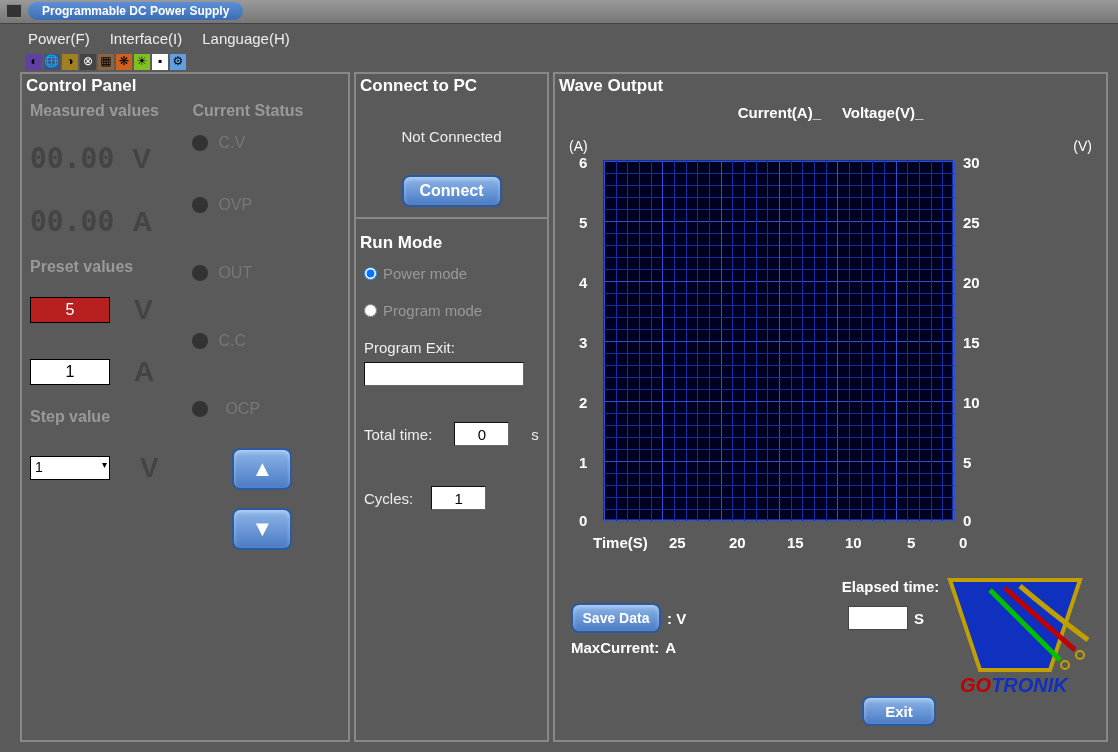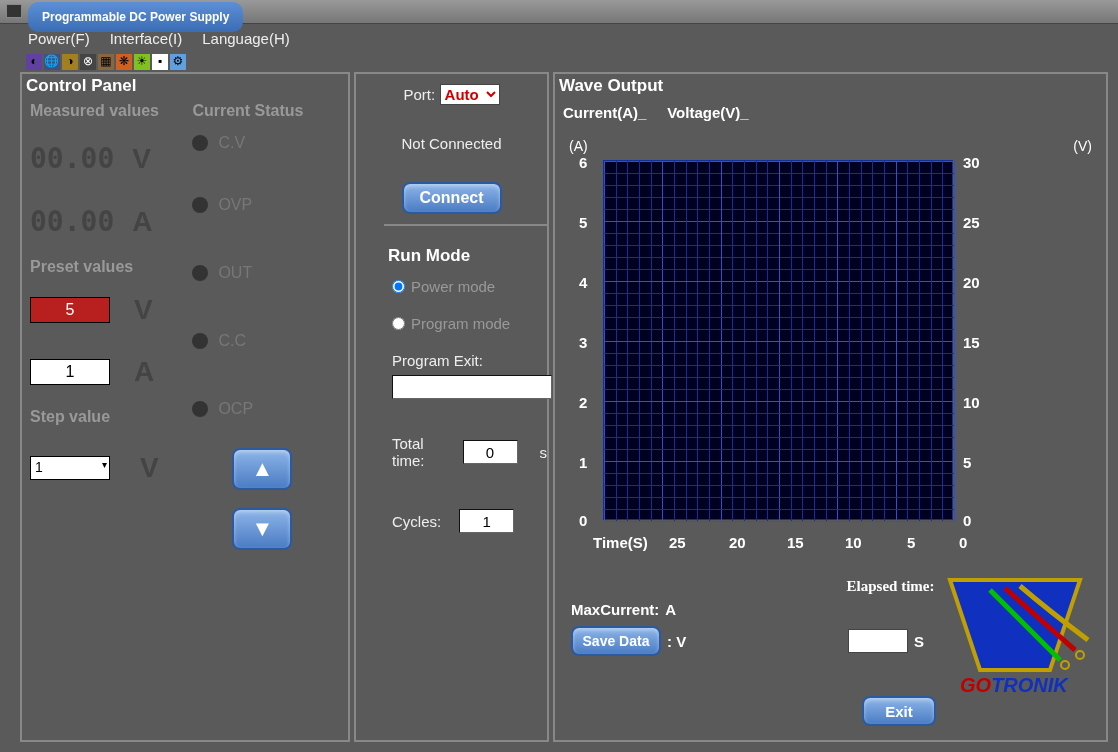--- a/index.html
+++ b/index.html
@@ -1,19 +1,19 @@
 <!DOCTYPE html>
 <html><head>
 <meta charset="utf-8">
 <style>
 * { box-sizing: border-box; margin: 0; padding: 0; font-family: Arial, sans-serif; }
 body { background: #5a5a5a; width: 1118px; height: 752px; overflow: hidden; position: relative; }
 
 .titlebar { background: linear-gradient(#999,#777); height: 24px; border-bottom: 1px solid #444; position: relative;}
-.title-pill { position:absolute; left:28px; top:2px; background: linear-gradient(#5d8fd6,#3a6db3); color:#fff; font-size:12px; padding:8px 14px; border-radius:10px; font-weight:bold;}
+.title-pill { position:absolute; left:28px; top:2px; background: linear-gradient(#5d8fd6,#3a6db3); color:#fff; font-size:12px; padding:2px 14px; border-radius:10px; font-weight:bold;}
 
 .menubar { background:#5a5a5a; height:28px; display:flex; align-items:center; gap:20px; padding-left:28px; color:#eee; font-size:15px;}
 .menubar span{ cursor:pointer;}
 
 .toolbar{ background:#5a5a5a; height:20px; display:flex; align-items:center; gap:2px; padding-left:26px;}
 .toolbar span{ width:16px; height:16px; display:inline-block; font-size:12px; text-align:center;}
 
 .content{ display:flex; position:absolute; top:72px; left:20px; right:10px; bottom:10px; gap:4px;}
 
 .panel{ background:#5a5a5a; border:2px solid #888; position:relative;}
@@ -34,30 +34,30 @@
 .bluebtn{ background:linear-gradient(#8db5e8,#4a7bc4); border:2px solid #2a5aa0; border-radius:8px; color:#fff; font-weight:bold; text-align:center; display:flex; align-items:center; justify-content:center; cursor:pointer; box-shadow:inset 0 2px 4px rgba(255,255,255,0.4);}
 .arrowbtn{ width:60px; height:42px; font-size:22px;}
 .offon{ width:70px; height:36px; font-size:16px;}
 
 
 .mp{ width:195px;}
 .mp-label{ color:#eee; font-size:15px;}
 .mp select{ background:#fff; color:#c00; font-weight:bold; font-size:15px; border:1px solid #444; width:60px;}
 .mp .nc{ color:#eee; font-size:15px; text-align:center;}
 .connectbtn{ width:100px; height:32px; font-size:16px;}
-.mp .sect2{ border-top:2px solid #888; margin-top:10px; padding-top:18px;margin-left:28px;}
+.mp .sect2{ border-top:2px solid #888; margin-top:10px; padding-top:12px;}
 .radio-row{ display:flex; align-items:center; gap:6px; color:#999; font-size:15px; margin:10px 0 10px 8px;}
 .radio-row input{ }
 .textfield{ background:#fff; border:1px inset #666; width:160px; height:24px; font-size:14px; padding:2px;}
 .numfield{ background:#fff; border:1px inset #666; width:55px; height:24px; text-align:center; font-size:15px;}
 
 
 .rp{ flex:1;}
 .chart-area{ position:relative; margin:4px 8px;}
-.legend{ color:#fff; font-size:15px; font-weight:bold; text-align:left;}
+.legend{ color:#fff; font-size:15px; font-weight:bold; text-align:center;}
 .axis-lbl{ color:#fff; font-size:14px; position:absolute;}
 .grid{ position:absolute; background:#000020; border:1px solid #1030a0;}
 .gline{ position:absolute; background:#1030a0;}
 .gline.major{ background:#3050d0;}
 .tick{ color:#fff; font-size:15px; font-weight:bold; position:absolute;}
 .below{ color:#fff; font-size:15px; font-weight:bold;}
 .savebtn{ width:90px; height:30px; font-size:14px;}
 .exitbtn{ width:74px; height:30px; font-size:15px;}
 .elapsedbox{ width:60px; height:24px; background:#fff; border:1px solid #444;}
 
@@ -130,41 +130,38 @@
             <span class="stlabel">OVP</span>
           </div>
       <div style="margin-top:50px; display:flex; align-items:center;">
             <span class="dot"></span>
             <span class="stlabel">OUT</span>
           </div>
       <div style="margin-top:50px; display:flex; align-items:center;">
             <span class="dot"></span>
             <span class="stlabel">C.C</span>
           </div>
-      <div style="margin-top:50px; display:flex; align-items:center;">
+      <div style="margin-top:50px; display:flex; align-items:center;gap:7px;">
             <span class="dot"></span>
             <span class="stlabel">OCP</span>
           </div>
       <div style="margin-top:30px; margin-left:40px;">
         <div class="bluebtn arrowbtn">
               <span>▲</span>
             </div>
         <div class="bluebtn arrowbtn" style="margin-top:18px;">
               <span>▼</span>
             </div>
       </div>
     </div>
   </div>
 </div>
 
 <div class="panel mp">
-  <div style="text-align:center; margin-top:10px;">
-    <span class="mp-label">Port:</span>
-    <select><option>Auto</option></select>
-  </div>
+  <div class="panel-title">Connect to PC</div>
   <div class="nc" style="margin-top:30px;">Not Connected</div>
   <div style="display:flex; justify-content:center; margin-top:30px;">
     <div class="bluebtn connectbtn">Connect</div>
   </div>
   <div class="sect2">
     <div class="panel-title">Run Mode</div>
     <div class="radio-row">
           <input type="radio" checked="" style="">
           <span>Power mode</span>
         </div>
@@ -281,32 +278,32 @@
     <div class="tick" style="top:430px; left:30px;">Time(S)</div>
     <div class="tick" style="top:430px; left:106px;">25</div>
     <div class="tick" style="top:430px; left:166px;">20</div>
     <div class="tick" style="top:430px; left:224px;">15</div>
     <div class="tick" style="top:430px; left:282px;">10</div>
     <div class="tick" style="top:430px; left:344px;">5</div>
     <div class="tick" style="top:430px; left:396px;">0</div>
   </div>
 
   <div style="padding:0 16px;">
-    <div class="below" style="text-align:center; margin-left:120px;font-family:Liberation Serif, serif;">Elapsed time:</div>
-    <div style="display:flex; align-items:center; margin-top:6px; gap:6px;">
-      <span class="below">MaxCurrent:</span>
-      <span class="below">A</span>
-    </div>
+    <div class="below" style="text-align:center; margin-left:120px;">Elapsed time:</div>
     <div style="display:flex; align-items:center; margin-top:8px; gap:6px;">
       <div class="bluebtn savebtn">Save Data</div>
       <span class="below">: V</span>
       <div style="flex:1"></div>
       <input class="elapsedbox" value="" style="">
       <span class="below">S</span>
       <div style="width:160px;"></div>
+    </div>
+    <div style="display:flex; align-items:center; margin-top:6px; gap:6px;">
+      <span class="below">MaxCurrent:</span>
+      <span class="below">A</span>
     </div>
     <div style="position:absolute; bottom:14px; right:170px;">
       <div class="bluebtn exitbtn">Exit</div>
     </div>
   </div>
 
   <svg class="logo" viewBox="0 0 170 130">
     <polygon points="20,10 150,10 120,100 50,100" fill="#1030c0" stroke="#c0a000" stroke-width="4"></polygon>
     <path d="M 60 20 Q 90 50 130 90" stroke="#00c000" stroke-width="5" fill="none"></path>
     <path d="M 75 18 Q 105 45 145 80" stroke="#c00000" stroke-width="5" fill="none"></path>

